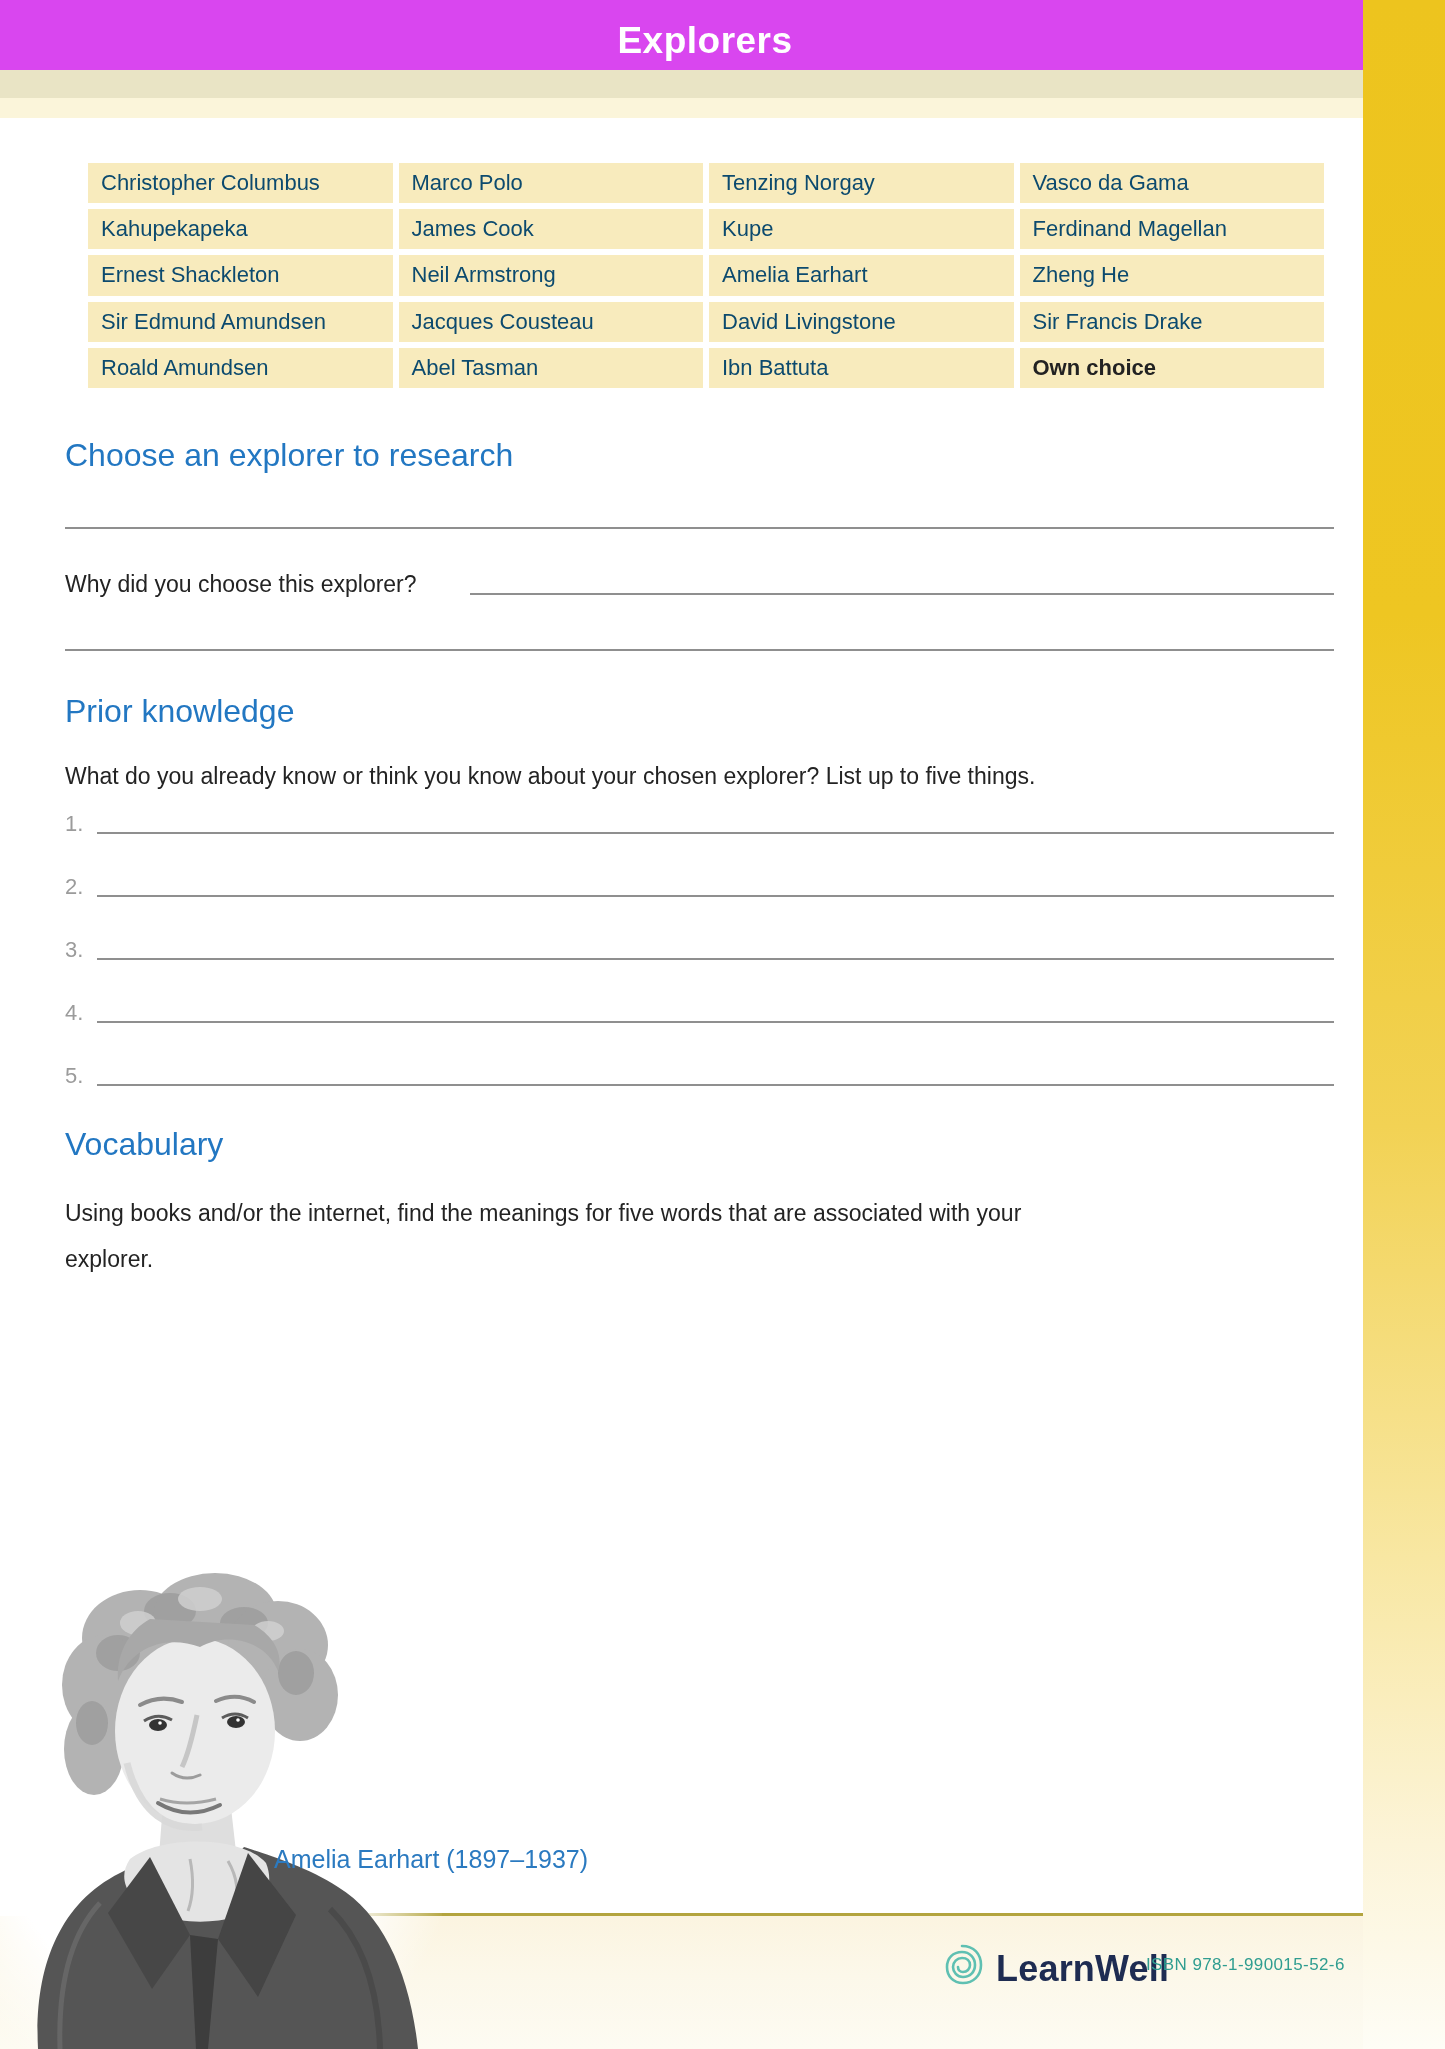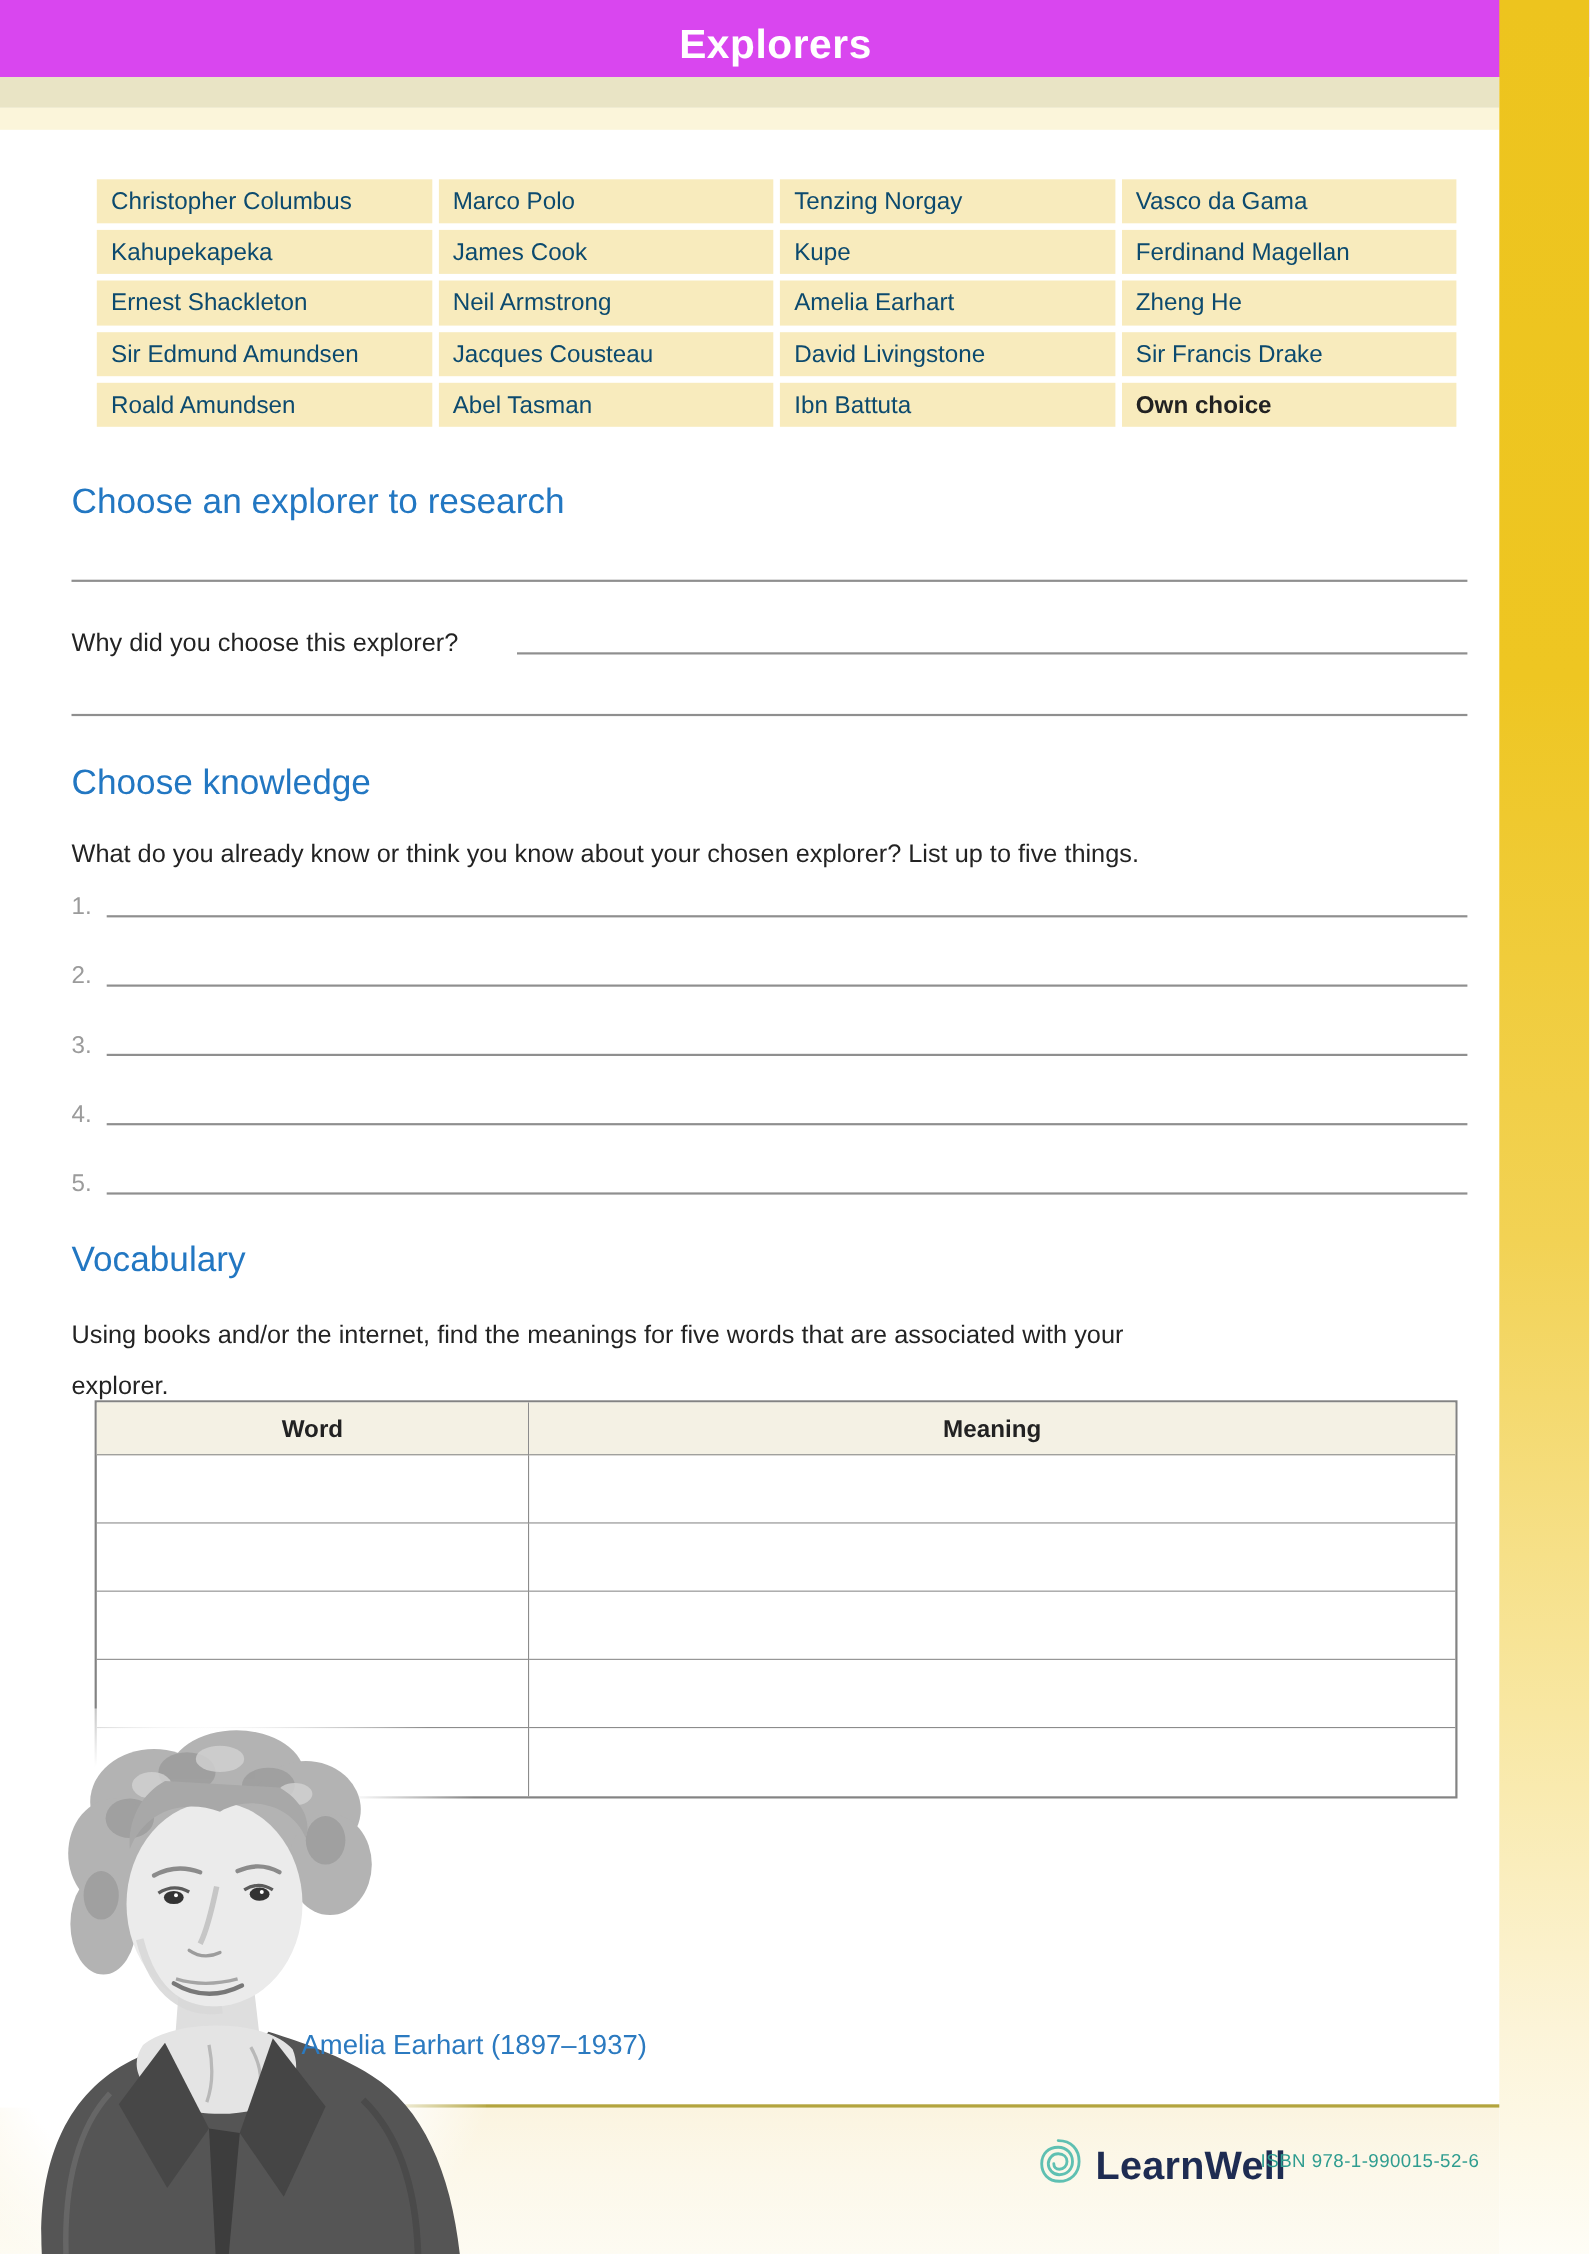--- a/index.html
+++ b/index.html
@@ -80,51 +80,37 @@
     <div class="ex-cell">Ibn Battuta</div>
     <div class="ex-cell bold">Own choice</div>
   </div>
 
   <div class="h-blue" style="top:437px;">Choose an explorer to research</div>
   <div class="wline" style="top:527px;left:65px;width:1269px;"></div>
   <div class="body-text" style="top:571px;">Why did you choose this explorer?</div>
   <div class="wline" style="top:593px;left:470px;width:864px;"></div>
   <div class="wline" style="top:649px;left:65px;width:1269px;"></div>
 
-  <div class="h-blue" style="top:693px;">Choose knowledge</div>
+  <div class="h-blue" style="top:693px;">Prior knowledge</div>
   <div class="body-text" style="top:763px;">What do you already know or think you know about your chosen explorer? List up to five things.</div>
 
   <div class="list-num" style="top:811px;">1.</div>
   <div class="wline" style="top:832px;left:97px;width:1237px;"></div>
   <div class="list-num" style="top:874px;">2.</div>
   <div class="wline" style="top:895px;left:97px;width:1237px;"></div>
   <div class="list-num" style="top:937px;">3.</div>
   <div class="wline" style="top:958px;left:97px;width:1237px;"></div>
   <div class="list-num" style="top:1000px;">4.</div>
   <div class="wline" style="top:1021px;left:97px;width:1237px;"></div>
   <div class="list-num" style="top:1063px;">5.</div>
   <div class="wline" style="top:1084px;left:97px;width:1237px;"></div>
 
   <div class="h-blue" style="top:1126px;">Vocabulary</div>
   <div class="body-text" style="top:1190px;width:1000px;line-height:46px;">Using books and/or the internet, find the meanings for five words that are associated with your explorer.</div>
 
-  <div class="vtable">
-    <div class="vth">Word</div>
-    <div class="vth col2">Meaning</div>
-    <div class="vcell"></div>
-    <div class="vcell col2"></div>
-    <div class="vcell"></div>
-    <div class="vcell col2"></div>
-    <div class="vcell"></div>
-    <div class="vcell col2"></div>
-    <div class="vcell"></div>
-    <div class="vcell col2"></div>
-    <div class="vcell rowlast"></div>
-    <div class="vcell col2 rowlast"></div>
-  </div>
 
   <div class="footer-band"></div>
   <div class="footer-divider"></div>
 
   <div class="photo">
     <svg width="442" height="496" viewBox="0 0 442 496">
       <defs>
         <radialGradient id="halo" cx="42%" cy="48%" r="64%">
           <stop offset="68%" stop-color="#ffffff"></stop>
           <stop offset="100%" stop-color="#ffffff" stop-opacity="0"></stop>

